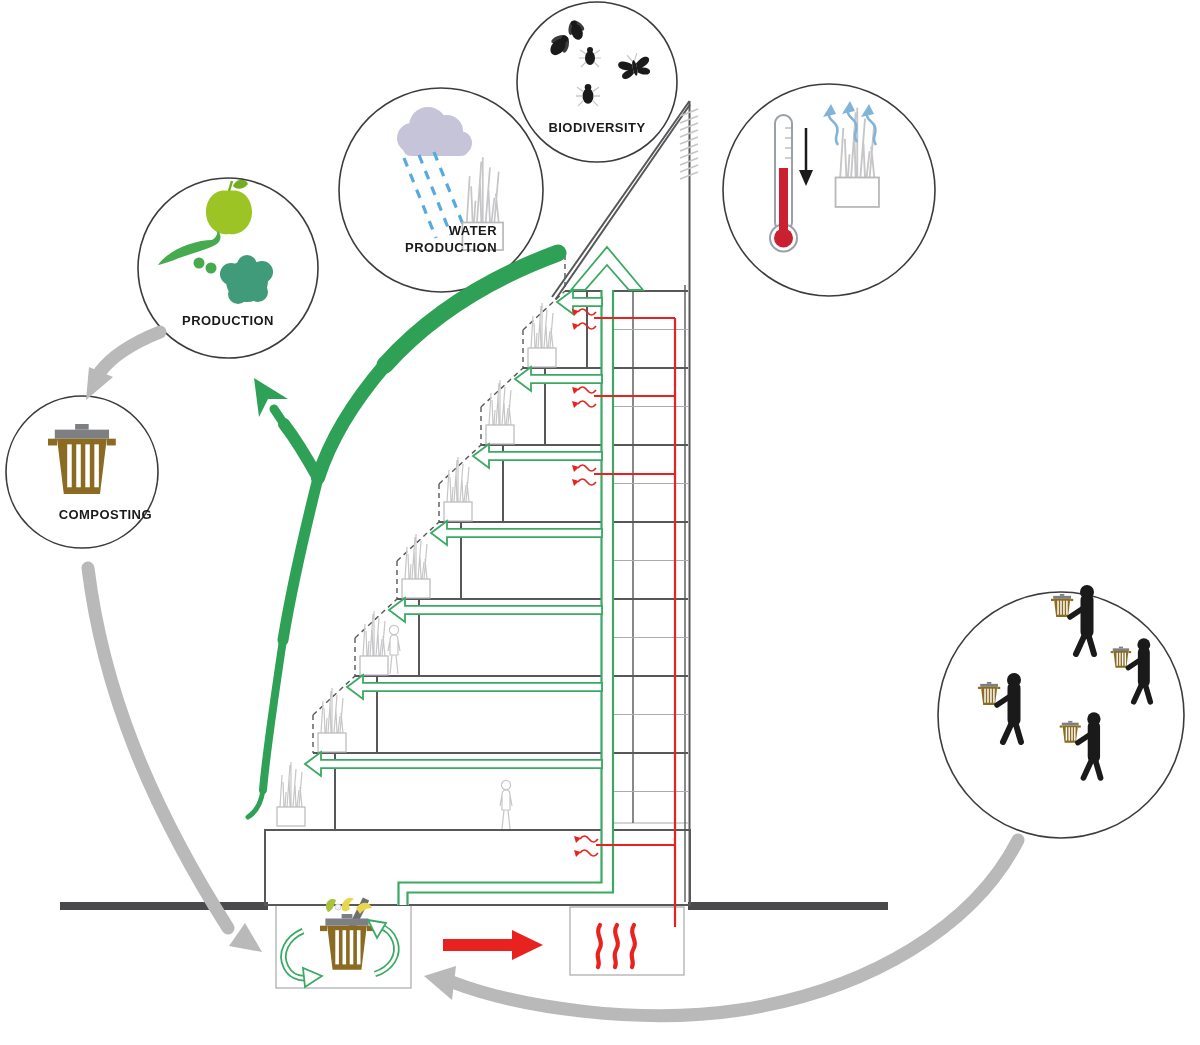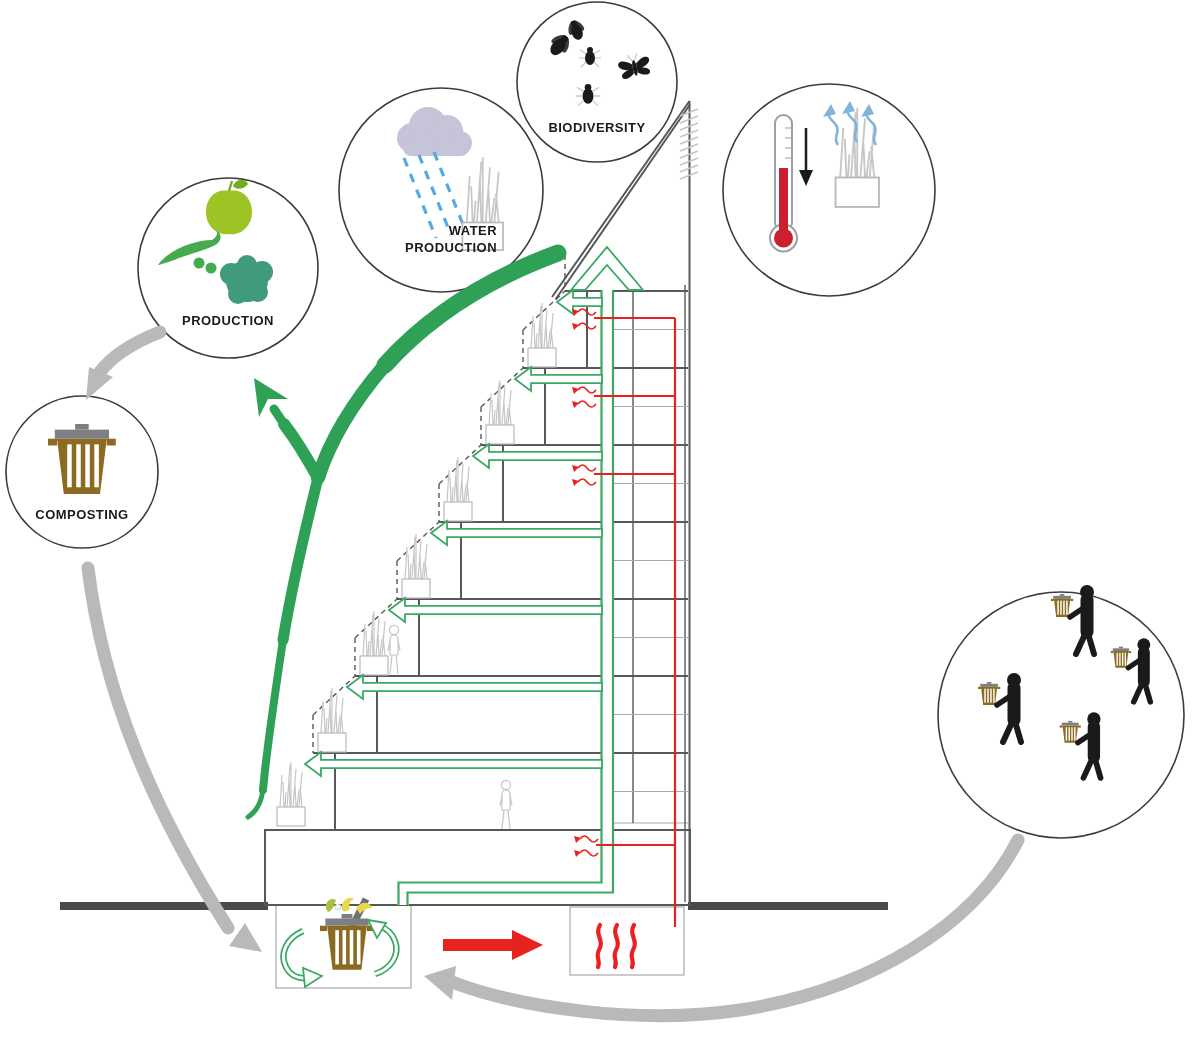--- a/index.html
+++ b/index.html
@@ -313,17 +313,17 @@
 <div class="lbl" style="left:517px;top:120px;width:160px;">
   <span>BIODIVERSITY</span>
 </div>
 <div class="lbl left" style="left:367px;top:223px;width:130px;">
   <div>WATER</div>
   <div>PRODUCTION</div>
 </div>
 <div class="lbl" style="left:148px;top:313px;width:160px;">
   <span>PRODUCTION</span>
 </div>
-<div class="lbl" style="left:12px;top:507px;width:140px;">
+<div class="lbl" style="left:12px;top:507px;width:140px;text-align:right;">
   <span>COMPOSTING</span>
 </div>
 
 </div>
 
 </body></html>

